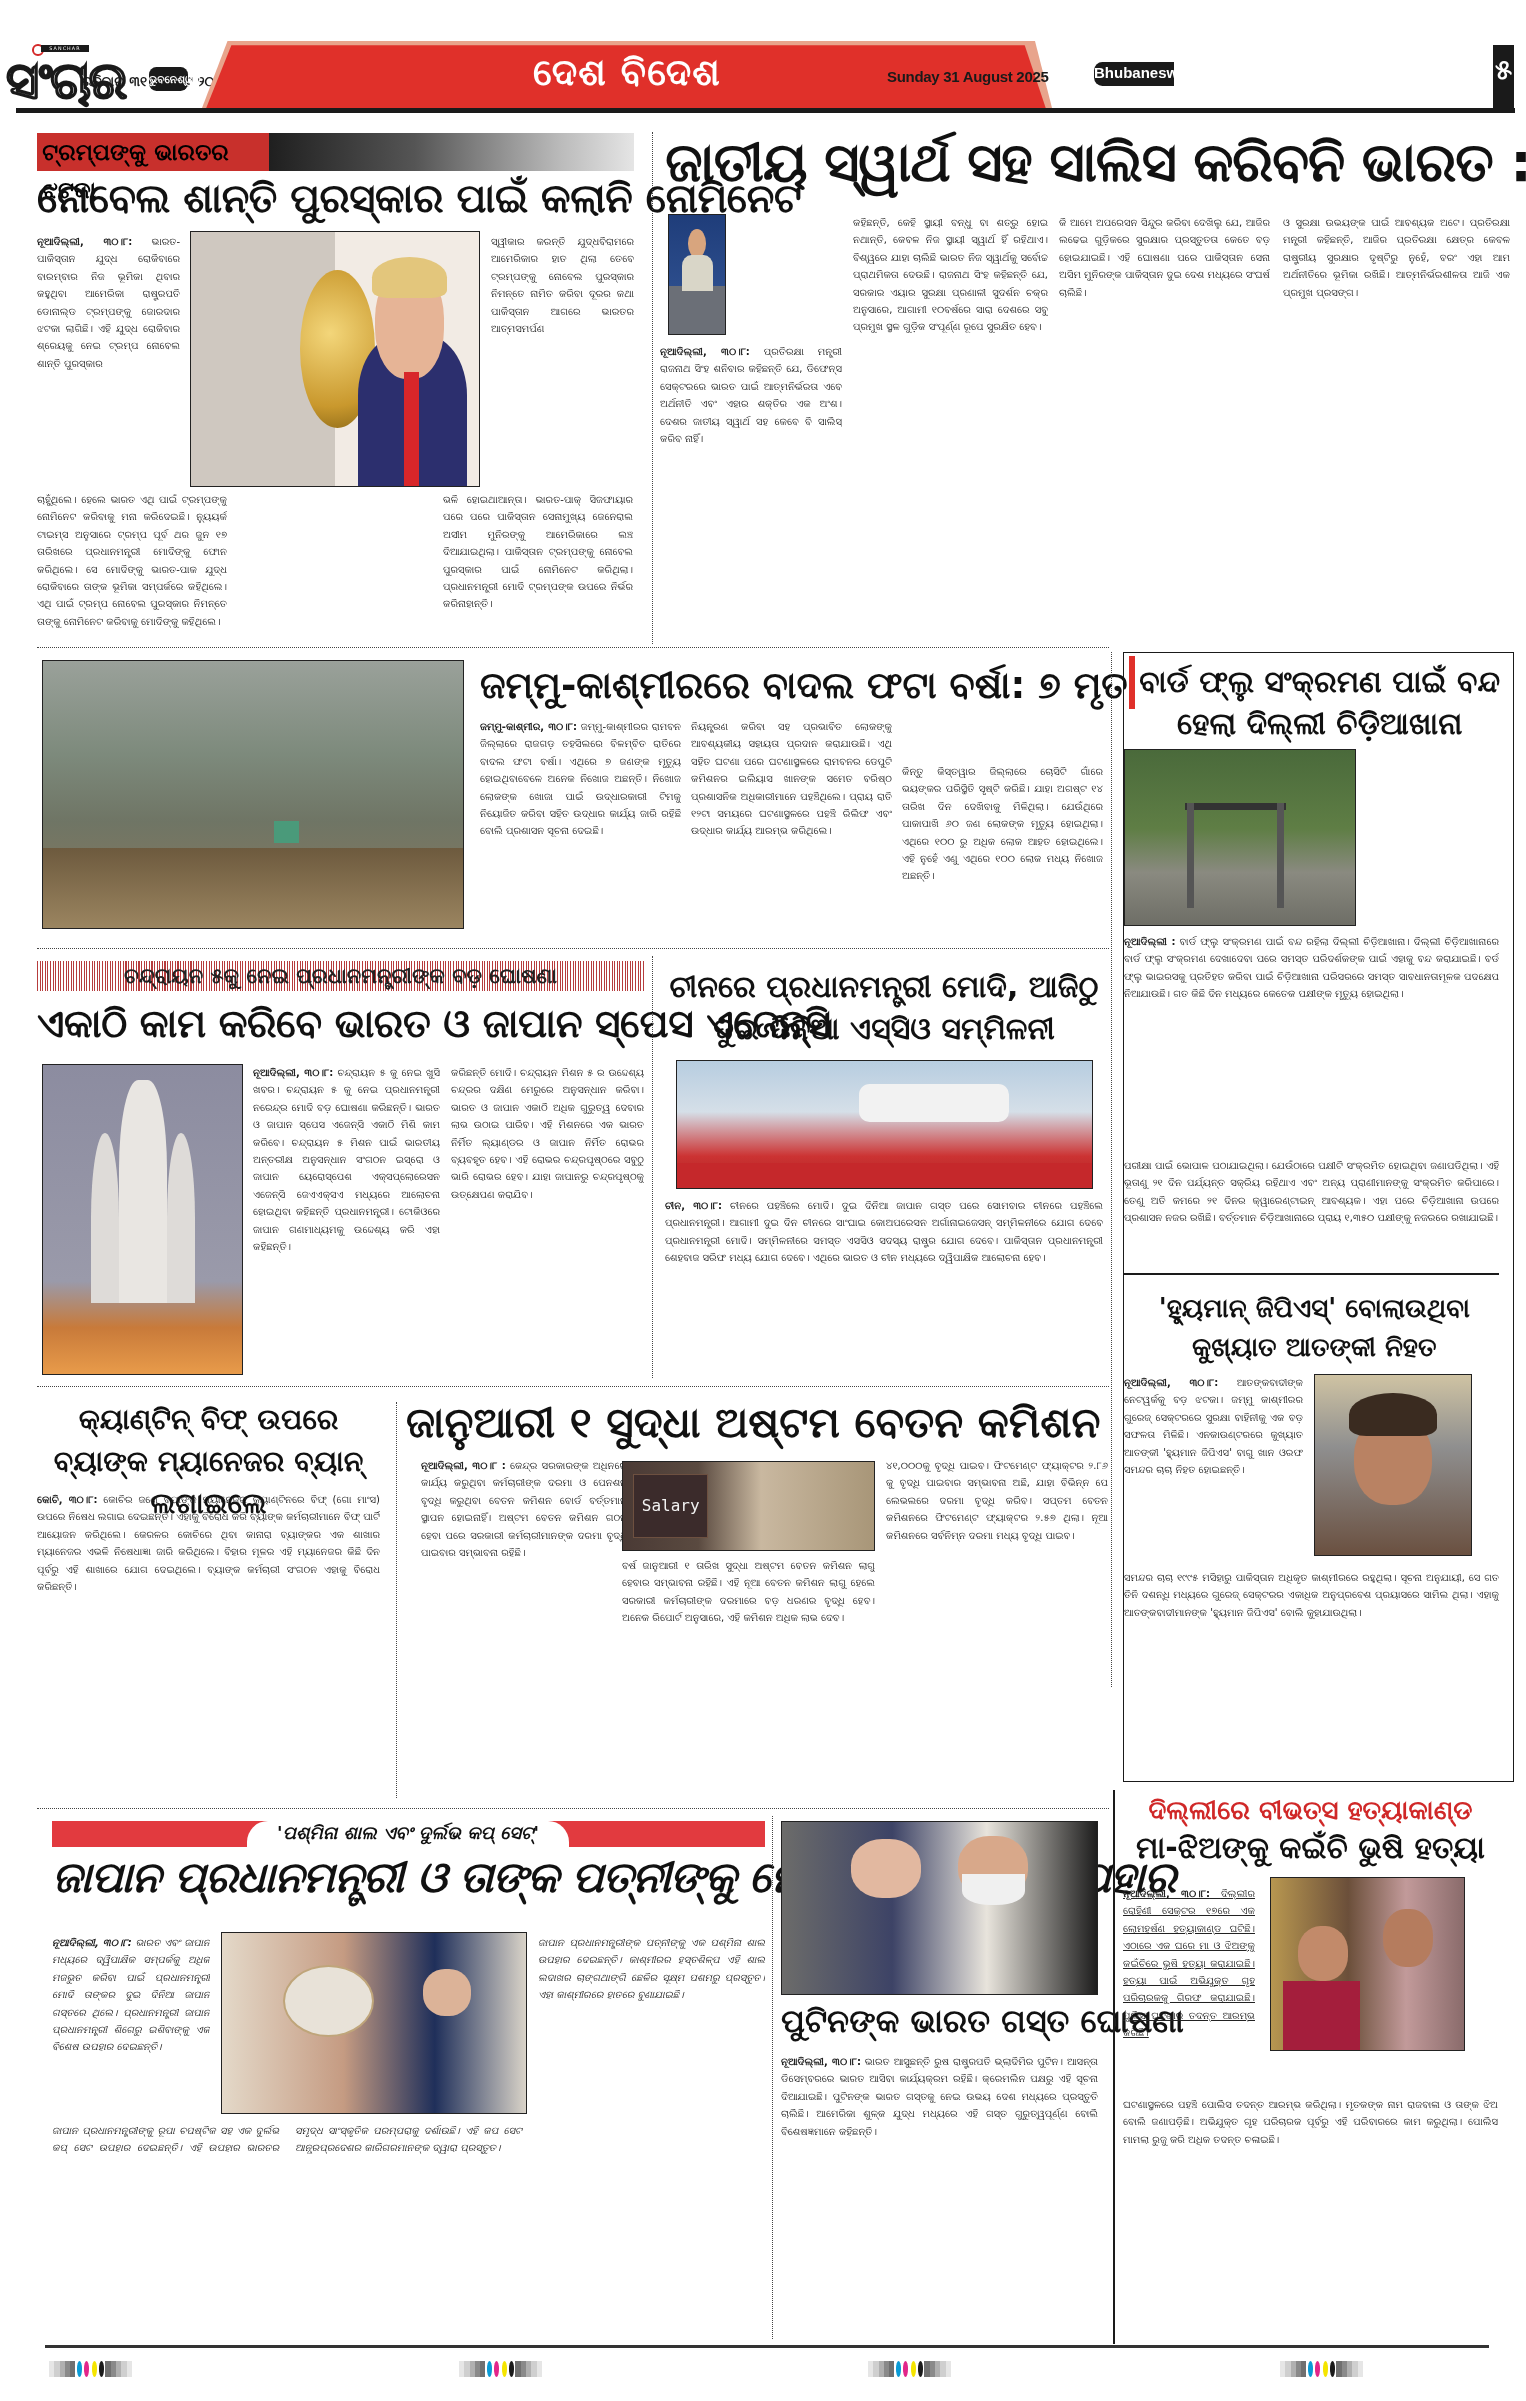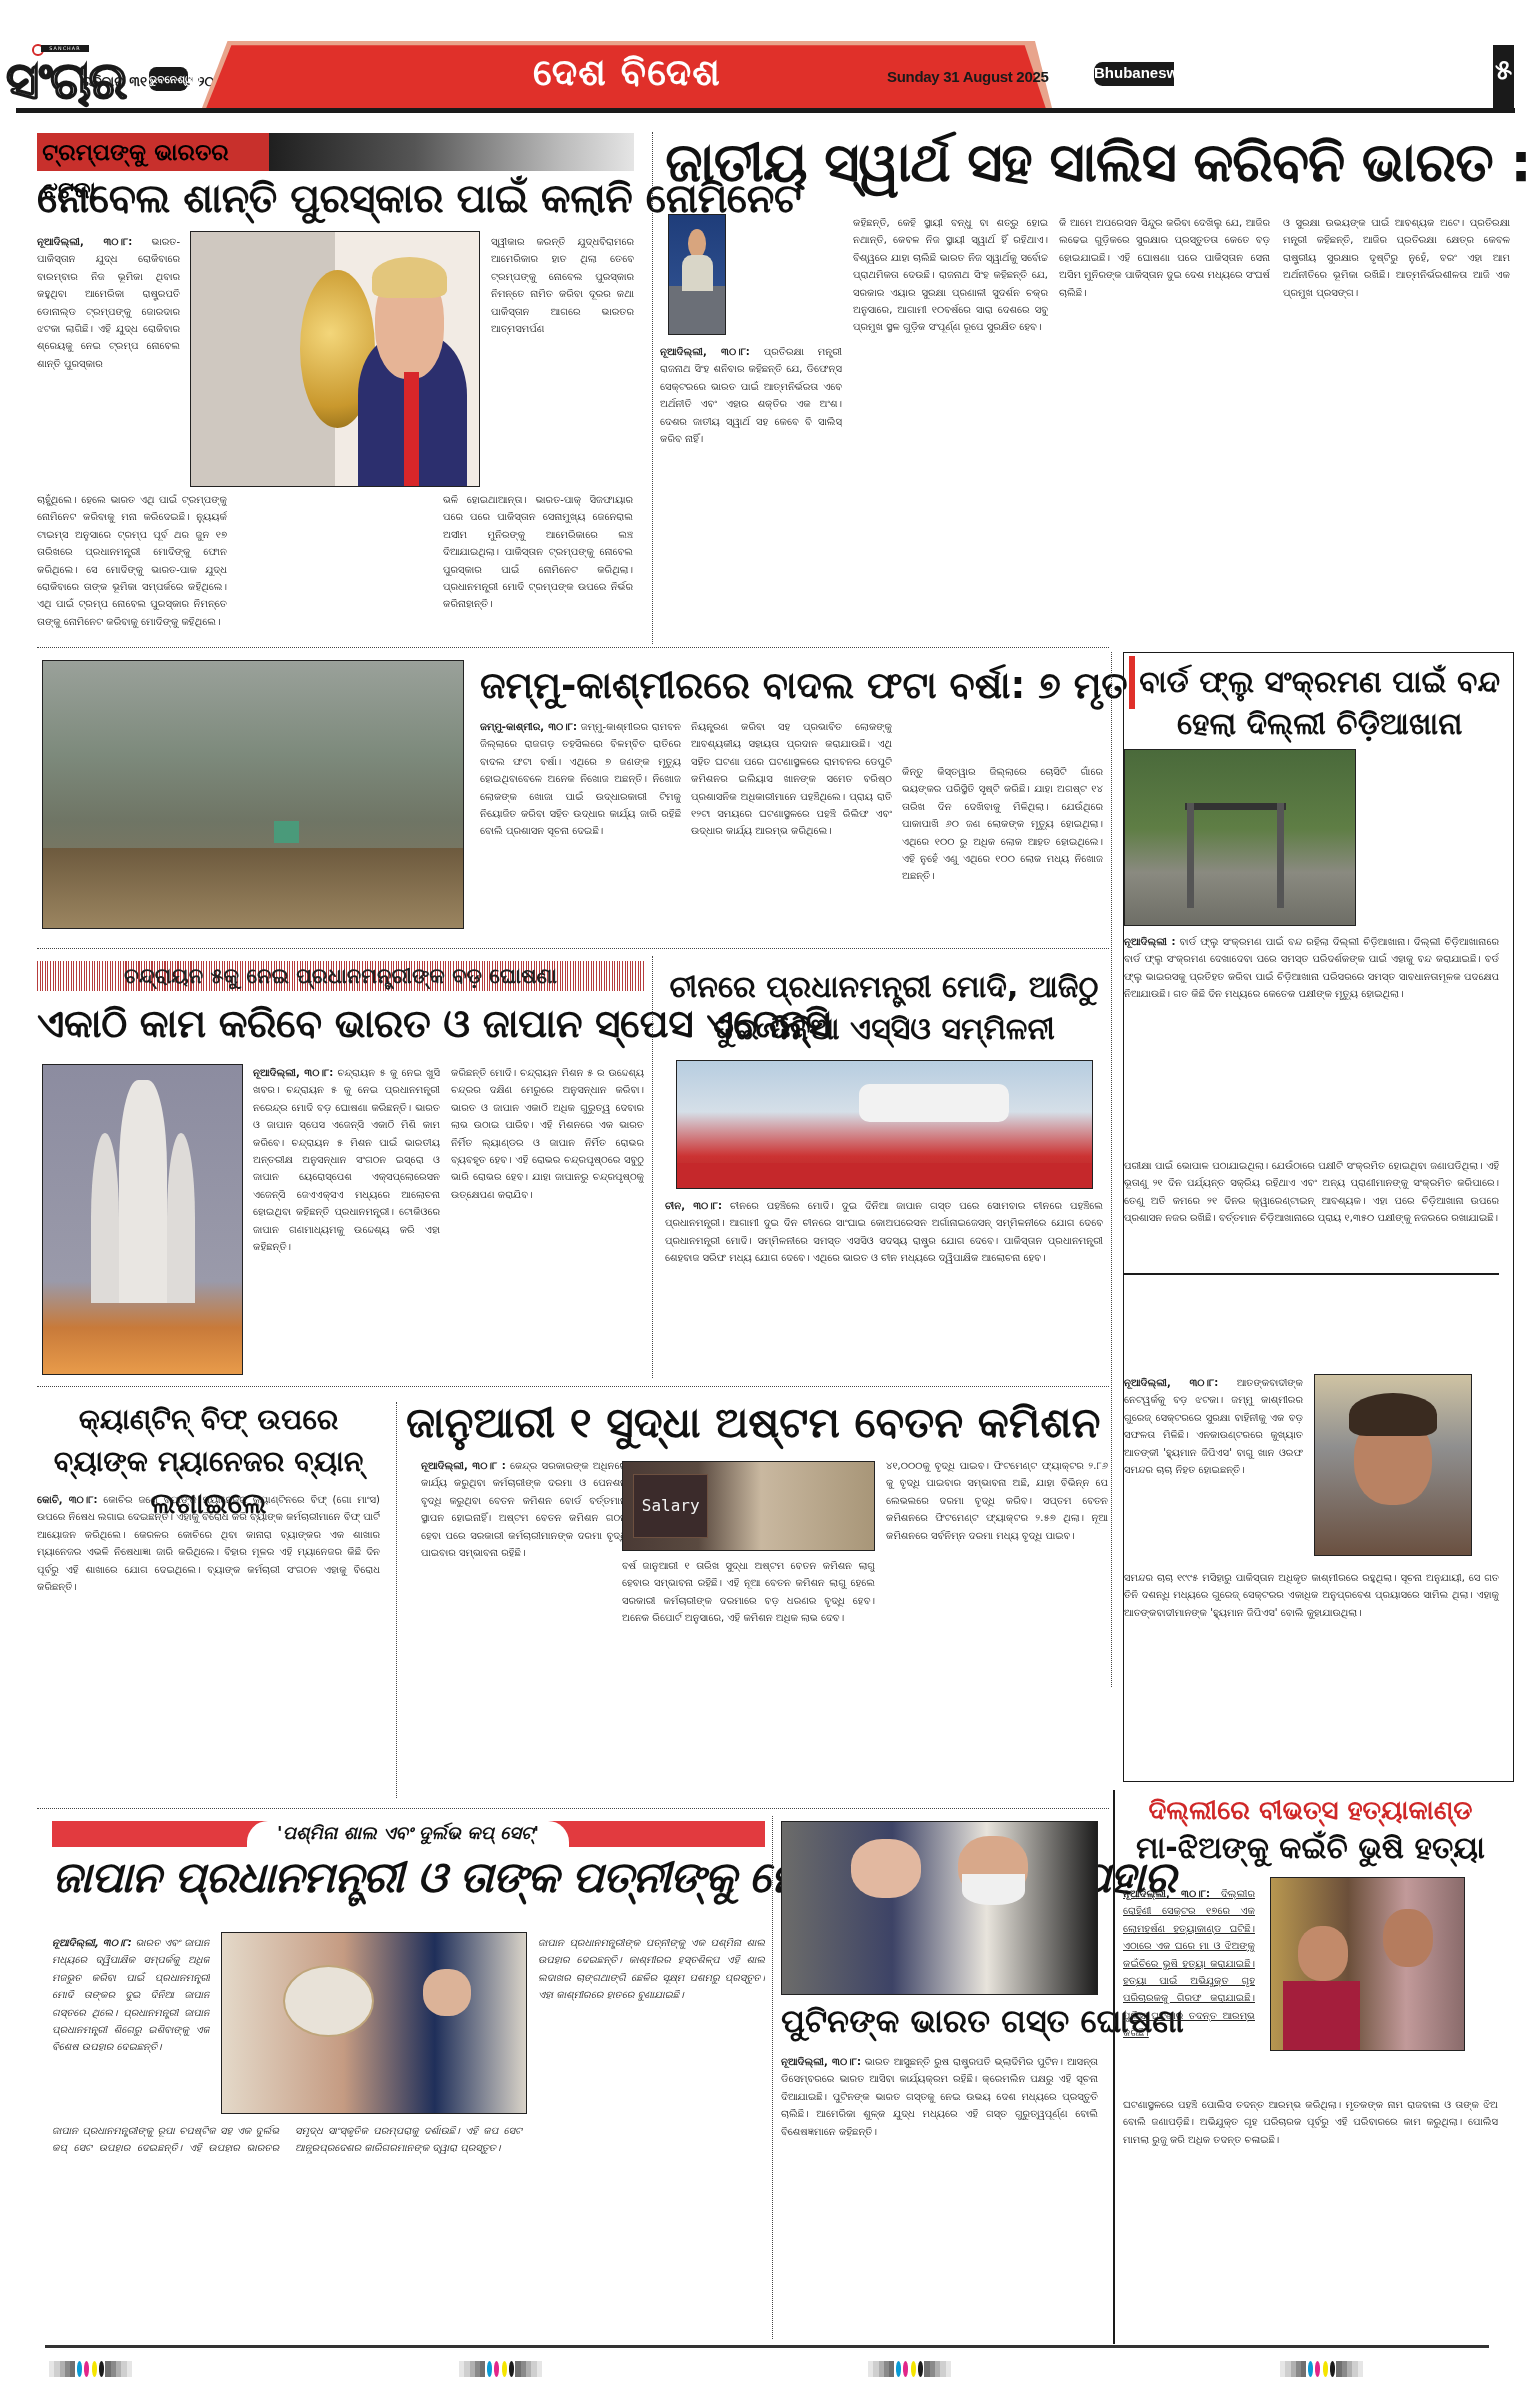--- a/index.html
+++ b/index.html
@@ -160,20 +160,21 @@
     <div style="position:absolute;left:66%;top:30%;width:3%;height:60%;background:#555;"></div>
   </div>
   <div class="abs col-text body-text" style="left:0;top:280px;width:375px;height:206px;">
     <span class="caption-dateline">ନୂଆଦିଲ୍ଲୀ :</span>
     <span>ବାର୍ଡ ଫ୍ଲୁ ସଂକ୍ରମଣ ପାଇଁ ବନ୍ଦ ରହିଲା ଦିଲ୍ଲୀ ଚିଡ଼ିଆଖାନା। ଦିଲ୍ଲୀ ଚିଡ଼ିଆଖାନାରେ ବାର୍ଡ ଫ୍ଲୁ ସଂକ୍ରମଣ ଦେଖାଦେବା ପରେ ସମସ୍ତ ପରିଦର୍ଶକଙ୍କ ପାଇଁ ଏହାକୁ ବନ୍ଦ କରାଯାଇଛି। ବର୍ଡ ଫ୍ଲୁ ଭାଇରସକୁ ପ୍ରତିହତ କରିବା ପାଇଁ ଚିଡ଼ିଆଖାନା ପରିସରରେ ସମସ୍ତ ସାବଧାନତାମୂଳକ ପଦକ୍ଷେପ ନିଆଯାଉଛି। ଗତ କିଛି ଦିନ ମଧ୍ୟରେ କେତେକ ପକ୍ଷୀଙ୍କ ମୃତ୍ୟୁ ହୋଇଥିଲା।</span>
   </div>
   <div class="abs col-text body-text" style="left:0;top:504px;width:375px;height:121px;">ପରୀକ୍ଷା ପାଇଁ ଭୋପାଳ ପଠାଯାଇଥିଲା। ଯେଉଁଠାରେ ପକ୍ଷୀଟି ସଂକ୍ରମିତ ହୋଇଥିବା ଜଣାପଡିଥିଲା। ଏହି ଭୂତାଣୁ ୨୧ ଦିନ ପର୍ଯ୍ୟନ୍ତ ସକ୍ରିୟ ରହିଥାଏ ଏବଂ ଅନ୍ୟ ପ୍ରାଣୀମାନଙ୍କୁ ସଂକ୍ରମିତ କରିପାରେ। ତେଣୁ ଅତି କମରେ ୨୧ ଦିନର କ୍ୱାରେଣ୍ଟାଇନ୍ ଆବଶ୍ୟକ। ଏହା ପରେ ଚିଡ଼ିଆଖାନା ଉପରେ ପ୍ରଶାସନ ନଜର ରଖିଛି। ବର୍ତ୍ତମାନ ଚିଡ଼ିଆଖାନାରେ ପ୍ରାୟ ୧,୩୫୦ ପକ୍ଷୀଙ୍କୁ ନଜରରେ ରଖାଯାଇଛି।</div>
 
   <div class="abs" style="left:0;top:620px;width:375px;height:1.6px;background:#1a1a1a;"></div>
 
+  <h2 class="headline abs" style="left:5.3px;top:636px;width:370px;font-size:26px;text-align:center;line-height:39px;">'ହ୍ୟୁମାନ୍ ଜିପିଏସ୍' ବୋଲାଉଥିବା କୁଖ୍ୟାତ ଆତଙ୍କୀ ନିହତ</h2>
   <div class="abs col-text body-text" style="left:0;top:721px;width:179px;height:195px;">
     <span class="caption-dateline">ନୂଆଦିଲ୍ଲୀ, ୩୦।୮:</span>
     <span>ଆତଙ୍କବାଦୀଙ୍କ ନେଟୱର୍କକୁ ବଡ଼ ଝଟକା। ଜମ୍ମୁ କାଶ୍ମୀରର ଗୁରେଜ୍ ସେକ୍ଟରରେ ସୁରକ୍ଷା ବାହିନୀକୁ ଏକ ବଡ଼ ସଫଳତା ମିଳିଛି। ଏନକାଉଣ୍ଟରରେ କୁଖ୍ୟାତ ଆତଙ୍କୀ 'ହ୍ୟୁମାନ ଜିପିଏସ' ବାଗୁ ଖାନ ଓରଫ ସମନ୍ଦର ଚାଚା ନିହତ ହୋଇଛନ୍ତି।</span>
   </div>
   <div class="abs photo ph-terror" style="left:190px;top:721px;width:158px;height:182px;">
     <div style="position:absolute;left:25%;top:22%;width:50%;height:50%;border-radius:45%;background:#b98263;"></div>
     <div style="position:absolute;left:22%;top:10%;width:56%;height:24%;border-radius:50% 50% 20% 20%;background:#3a2b20;"></div>
   </div>
   <div class="abs col-text body-text" style="left:0;top:916px;width:375px;height:209px;">ସମନ୍ଦର ଚାଚା ୧୯୯୫ ମସିହାରୁ ପାକିସ୍ତାନ ଅଧିକୃତ କାଶ୍ମୀରରେ ରହୁଥିଲା। ସୂଚନା ଅନୁଯାୟୀ, ସେ ଗତ ତିନି ଦଶନ୍ଧି ମଧ୍ୟରେ ଗୁରେଜ୍ ସେକ୍ଟରର ଏକାଧିକ ଅନୁପ୍ରବେଶ ପ୍ରୟାସରେ ସାମିଲ ଥିଲା। ଏହାକୁ ଆତଙ୍କବାଦୀମାନଙ୍କ 'ହ୍ୟୁମାନ ଜିପିଏସ' ବୋଲି କୁହାଯାଉଥିଲା।</div>
 </section>

